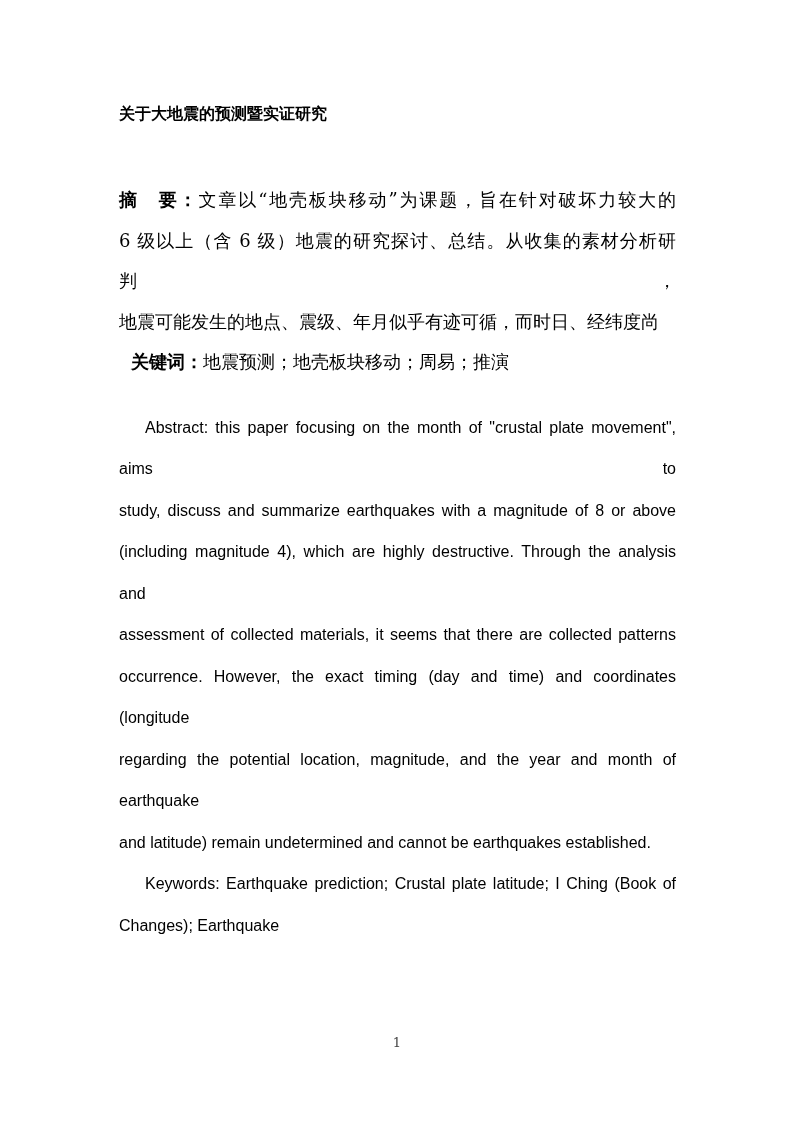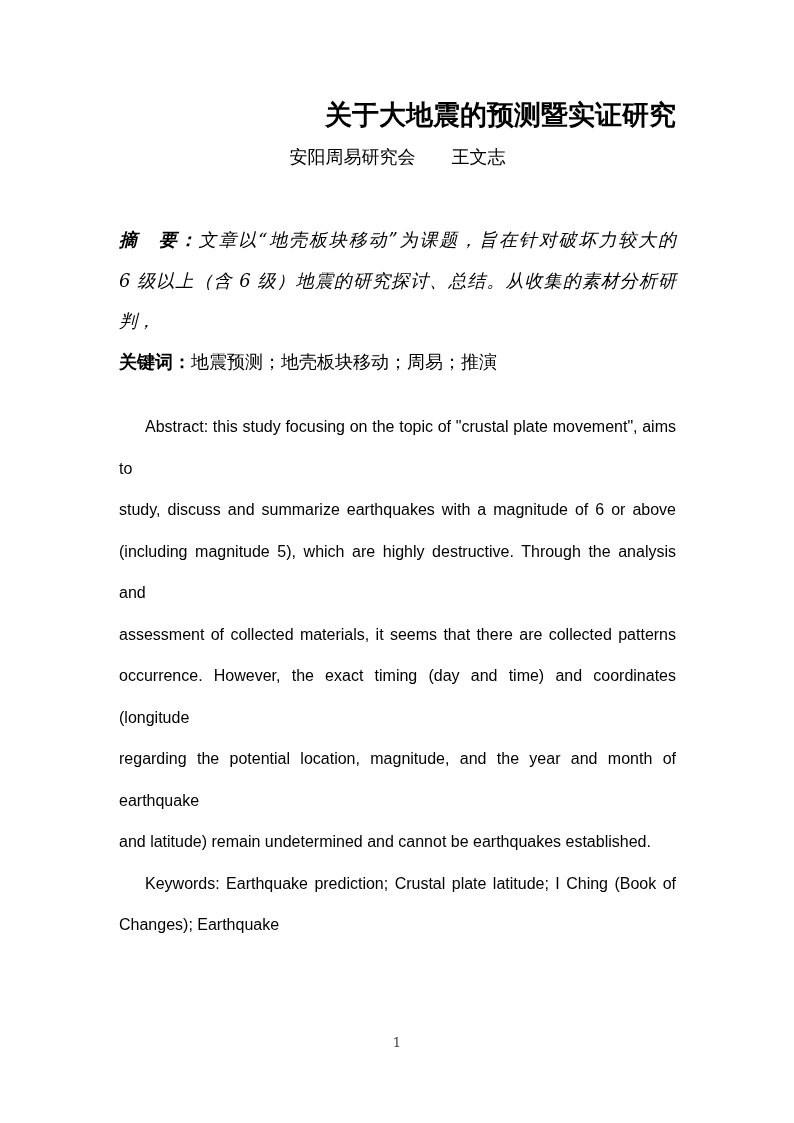--- a/index.html
+++ b/index.html
@@ -16,63 +16,63 @@
     margin: 0 auto;
     background: #ffffff;
     color: #000000;
     overflow: hidden;
     padding: 100px 118px 0 119px;
     font-family: "DejaVu Serif", "Liberation Serif", serif;
   }
 
   .doc-title {
     margin: 0;
-    text-align: right;
-    font-family: Liberation Serif, serif;
+    text-align: left;
+    font-family: Liberation Mono, monospace;
     font-weight: bold;
-    font-size: 27px;
+    font-size: 16px;
     line-height: 30px;
     color: #000000;
   }
 
   .byline {
     margin-top: 14px;
     text-align: center;
     font-size: 18px;
     line-height: 26px;
     color: #000000;
   }
 
   
   .par-cn {
     margin-top: 50px;
     font-size: 18px;
     line-height: 40.5px;
     color: #000000;
-    font-style: italic;
   }
   .par-cn .line,
   .par-en .line,
   .par-body .line {
     text-align: justify;
     text-align-last: justify;
   }
   .par-cn .line:last-child,
   .par-en .line:last-child {
     text-align-last: left;
   }
   .bold-label {
     font-weight: bold;
   }
 
   .keywords-cn {
     font-size: 18px;
     line-height: 40.5px;
     text-align: left;
     color: #000000;
+    margin-left: 12px;
   }
 
   
   .par-en {
     font-family: "Liberation Sans", "DejaVu Sans", sans-serif;
     font-size: 16px;
     line-height: 41.5px;
     color: #000000;
   }
   .abstract-en { margin-top: 24px; }
@@ -94,39 +94,37 @@
     font-family: "DejaVu Serif", serif;
   }
 </style>
 </head>
 <body>
 
 <div class="page">
 
   <h1 class="doc-title">关于大地震的预测暨实证研究</h1>
 
-  <div class="byline">
-    <span>安阳周易研究会　　王文志</span>
-  </div>
 
   <div class="par-cn">
     <div class="line">
       <span class="bold-label">摘　要：</span><span>文章以“地壳板块移动”为课题，旨在针对破坏力较大的</span>
     </div>
   <div class="line">6 级以上（含 6 级）地震的研究探讨、总结。从收集的素材分析研判，</div>
+      <div class="line">地震可能发生的地点、震级、年月似乎有迹可循，而时日、经纬度尚</div>
     </div>
 
   <div class="keywords-cn">
     <span class="bold-label">关键词：</span><span>地震预测；地壳板块移动；周易；推演</span>
   </div>
 
   <div class="par-en abstract-en">
-      <div class="line">Abstract: this study focusing on the topic of "crustal plate movement", aims to</div>
-      <div class="line">study, discuss and summarize earthquakes with a magnitude of 6 or above</div>
-      <div class="line">(including magnitude 5), which are highly destructive. Through the analysis and</div>
+      <div class="line">Abstract: this paper focusing on the month of "crustal plate movement", aims to</div>
+      <div class="line">study, discuss and summarize earthquakes with a magnitude of 8 or above</div>
+      <div class="line">(including magnitude 4), which are highly destructive. Through the analysis and</div>
       <div class="line">assessment of collected materials, it seems that there are collected patterns</div>
       <div class="line">occurrence. However, the exact timing (day and time) and coordinates (longitude</div>
       <div class="line">regarding the potential location, magnitude, and the year and month of earthquake</div>
       <div class="line">and latitude) remain undetermined and cannot be earthquakes established.</div>
     </div>
 
   <div class="par-en keywords-en">
       <div class="line">Keywords: Earthquake prediction; Crustal plate latitude; I Ching (Book of</div>
       <div class="line">Changes); Earthquake</div>
     </div>

